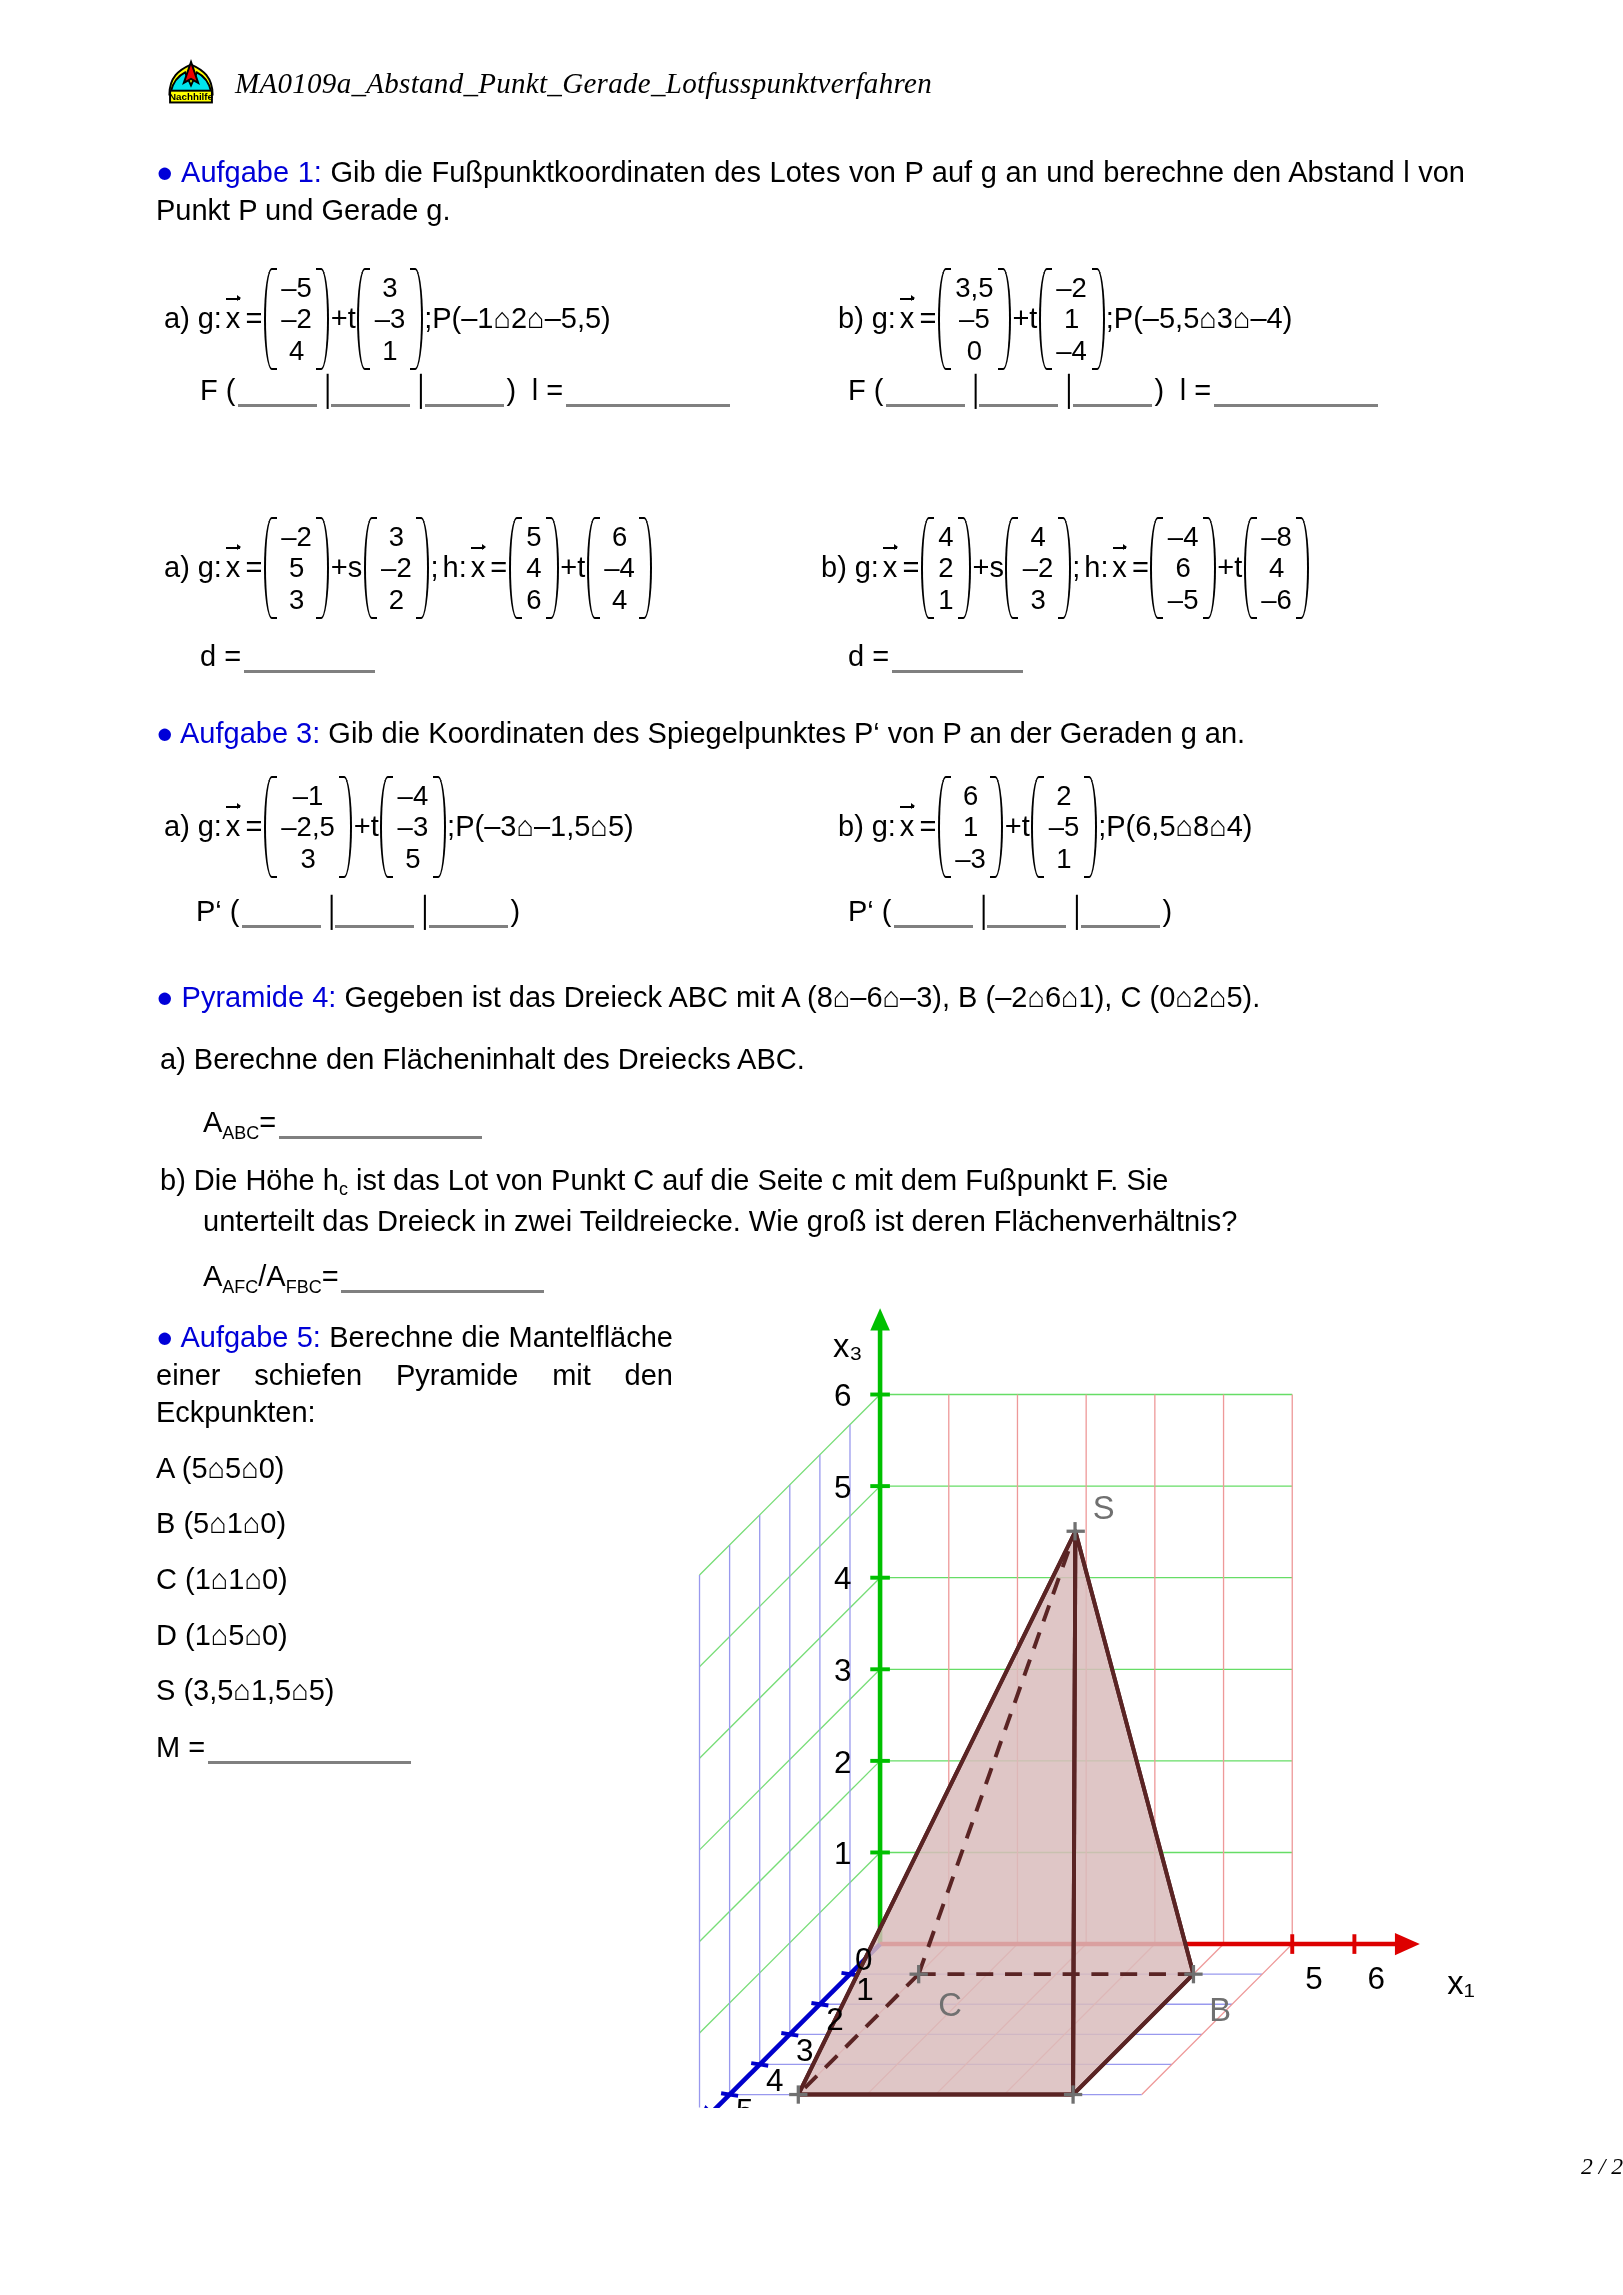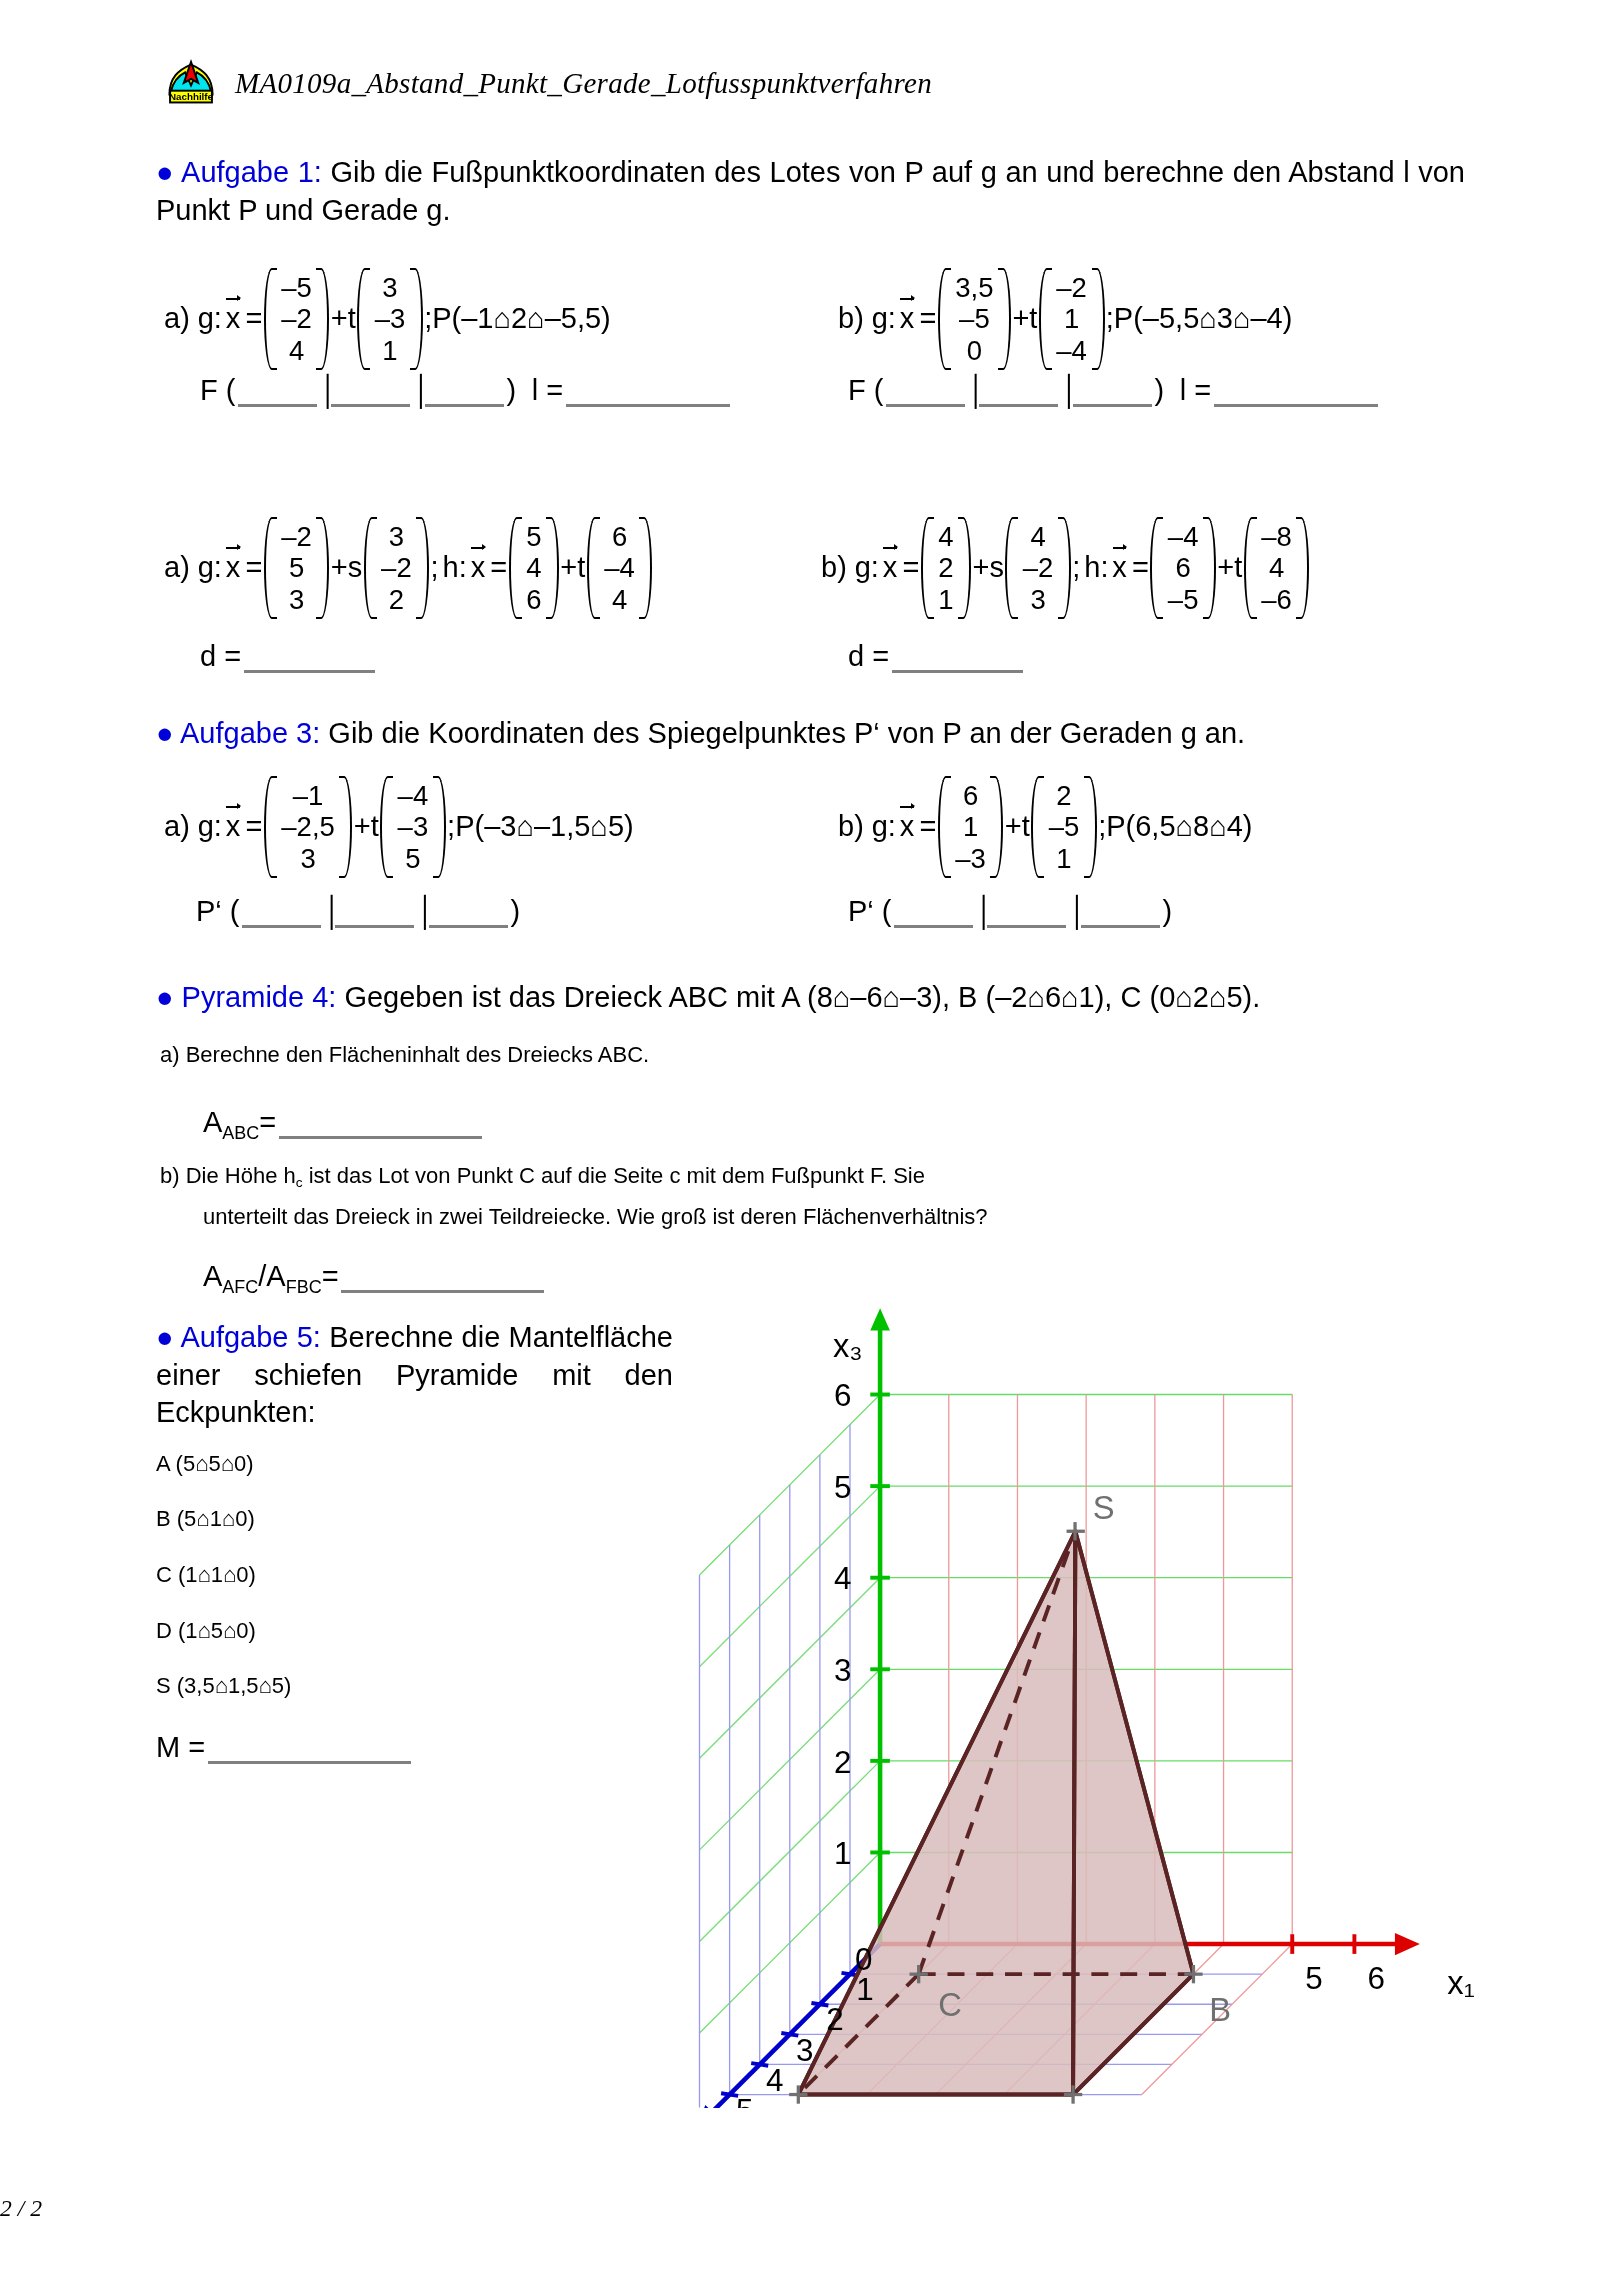--- a/index.html
+++ b/index.html
@@ -16,21 +16,21 @@
   .doc-title{
     font-family:"Liberation Serif",serif;font-style:italic;
     font-size:29px;letter-spacing:0.3px;white-space:nowrap;color:#000;
   }
 
   
   .blk{position:absolute;}
   .ex-head{font-size:29px;line-height:1.30;text-align:justify;}
   .bullet{color:#0000d8;font-weight:bold;}
   .ex-label{color:#0000d8;font-weight:normal;}
-  .body-txt{font-size:22px;line-height:1.30;}
+  .body-txt{font-size:29px;line-height:1.30;}
 
   
   .mrow{display:flex;align-items:center;font-size:29px;white-space:nowrap;}
   .vecwrap{display:inline-flex;align-items:center;margin:0 1.3px;}
   .paren{
     display:inline-block;width:11px;align-self:stretch;
     border:2px solid #000;border-right:0;
     border-radius:60% 0 0 60%/50% 0 0 50%;
   }
   .paren.r{border:2px solid #000;border-left:0;border-radius:0 60% 60% 0/0 50% 50% 0;}
@@ -58,22 +58,22 @@
   .bar{display:inline-block;width:9.2px;text-align:center;}
 
   sub{font-size:.62em;vertical-align:baseline;position:relative;top:.28em;}
 
   
   .diagram{position:absolute;left:674px;top:1296px;width:929px;height:812px;}
   .diagram svg{display:block;}
 
   
   .footer{
-    position:absolute;left:0;right:0;top:2153px;text-align:left;
-    font-family:"Liberation Serif",serif;font-style:italic;font-size:23.6px;margin-top:42px;
+    position:absolute;left:0;right:0;top:2153px;text-align:right;
+    font-family:"Liberation Serif",serif;font-style:italic;font-size:23.6px;
   }
 </style>
 </head>
 <body>
 
 <div class="page">
 
   <div class="header">
     <div class="logo">
       <svg width="54" height="51" viewBox="0 0 82 78">

